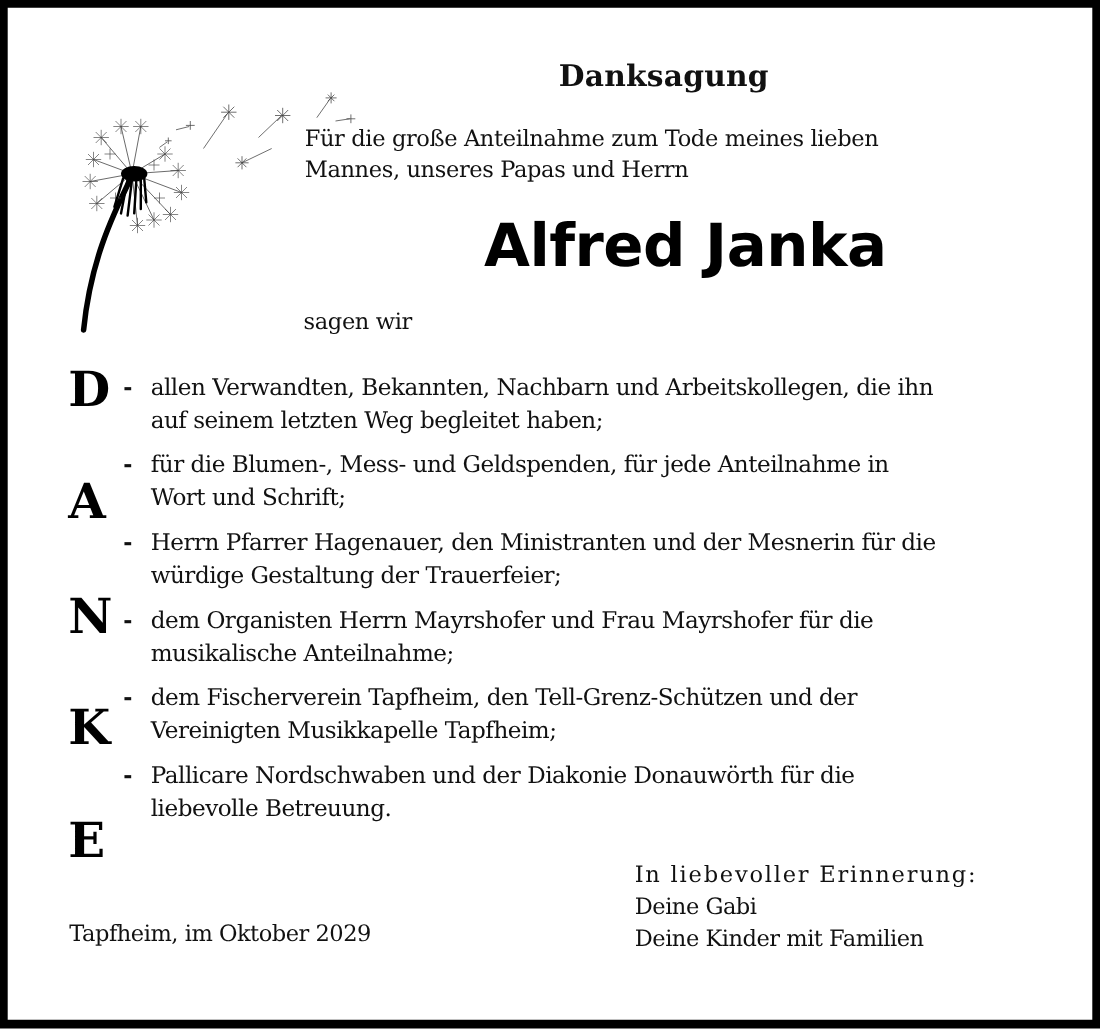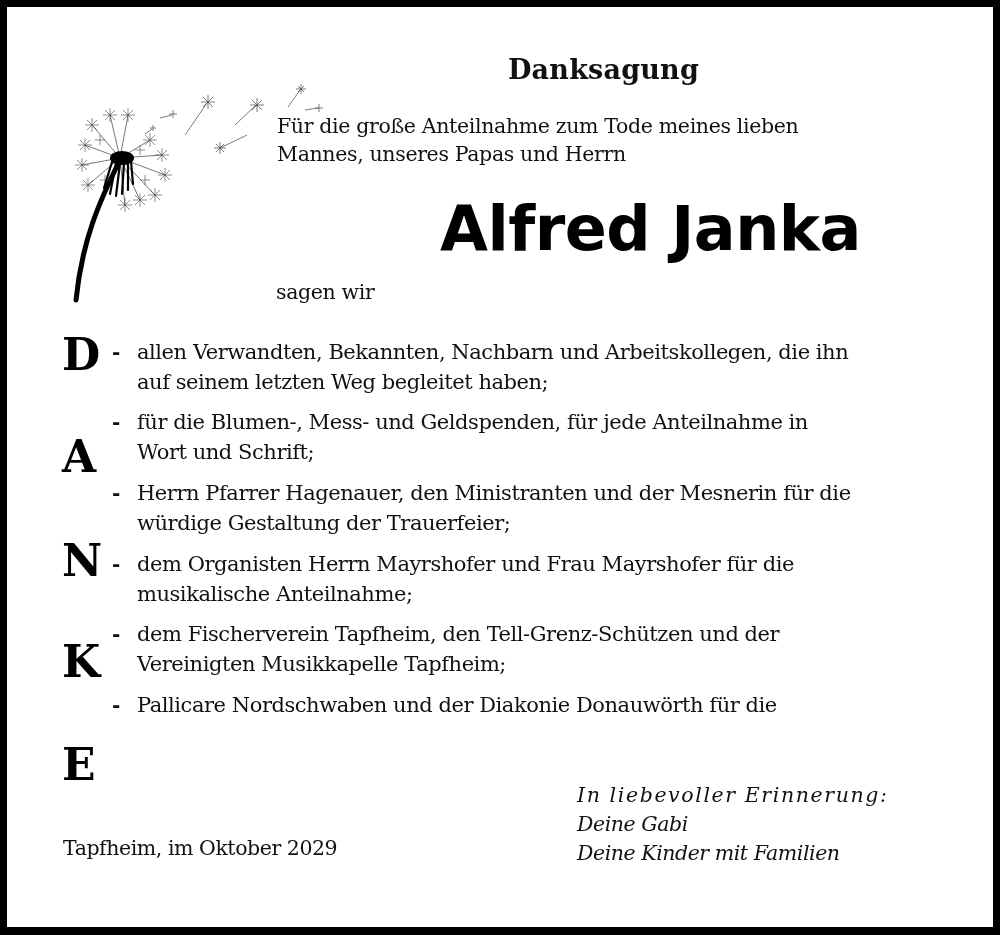--- a/index.html
+++ b/index.html
@@ -17,21 +17,21 @@
     font-family:"DejaVu Serif", serif; font-weight:bold; font-size:27px;
     left:508px; top:54px; color:#111; letter-spacing:0.2px;
   }
   .intro {
     font-family:"DejaVu Serif", serif; font-size:20.5px; line-height:28px;
     left:277px; top:112px; color:#111; letter-spacing:-0.35px;
   }
   .intro div { white-space:nowrap; }
   .name {
     font-family:"DejaVu Sans", "Liberation Sans", sans-serif; font-weight:bold;
-    font-size:62px; left:440px; top:192px; color:#000; letter-spacing:-0.5px;
+    font-size:54px; left:440px; top:192px; color:#000; letter-spacing:-0.5px;
   }
   .sagen {
     font-family:"DejaVu Serif", serif; font-size:20.5px;
     left:276px; top:280px; color:#111; letter-spacing:-0.35px;text-align:right;
   }
 
   .danke-letter {
     font-family:"DejaVu Serif", serif; font-weight:bold; font-size:44px;
     position:absolute; left:62px; width:40px; line-height:44px; color:#000;
   }
@@ -50,21 +50,21 @@
 
   .footer-left {
     font-family:"DejaVu Serif", serif; font-size:20.5px;
     left:63px; top:836px; color:#111; letter-spacing:-0.45px;
   }
   .sign {
     font-family:"DejaVu Serif", serif; font-size:20.5px; line-height:29px;
     left:577px; top:781px; color:#111; letter-spacing:-0.45px;
   }
   .sign .spaced { letter-spacing:1.6px; }
-  .sign div { white-space:nowrap;font-style:italic; }
+  .sign div { white-space:nowrap; }
 
   .dandelion { position:absolute; left:60px; top:75px; width:280px; height:235px; }
 </style>
 </head>
 <body>
 
 <div class="frame"></div>
 
 <svg class="dandelion" viewBox="60 75 280 235" xmlns="http://www.w3.org/2000/svg">
 
@@ -279,20 +279,21 @@
   <span class="dash">-</span>
   <div class="text">
     <div>dem Fischerverein Tapfheim, den Tell-Grenz-Schützen und der</div>
     <div>Vereinigten Musikkapelle Tapfheim;</div>
   </div>
 </div>
 <div class="item" style="top:690px;">
   <span class="dash">-</span>
   <div class="text">
     <div>Pallicare Nordschwaben und der Diakonie Donauwörth für die</div>
+    <div>liebevolle Betreuung.</div>
   </div>
 </div>
 
 <div class="abs footer-left">Tapfheim, im Oktober 2029</div>
 <div class="abs sign">
   <div class="spaced">In liebevoller Erinnerung:</div>
   <div>Deine Gabi</div>
   <div>Deine Kinder mit Familien</div>
 </div>
 

